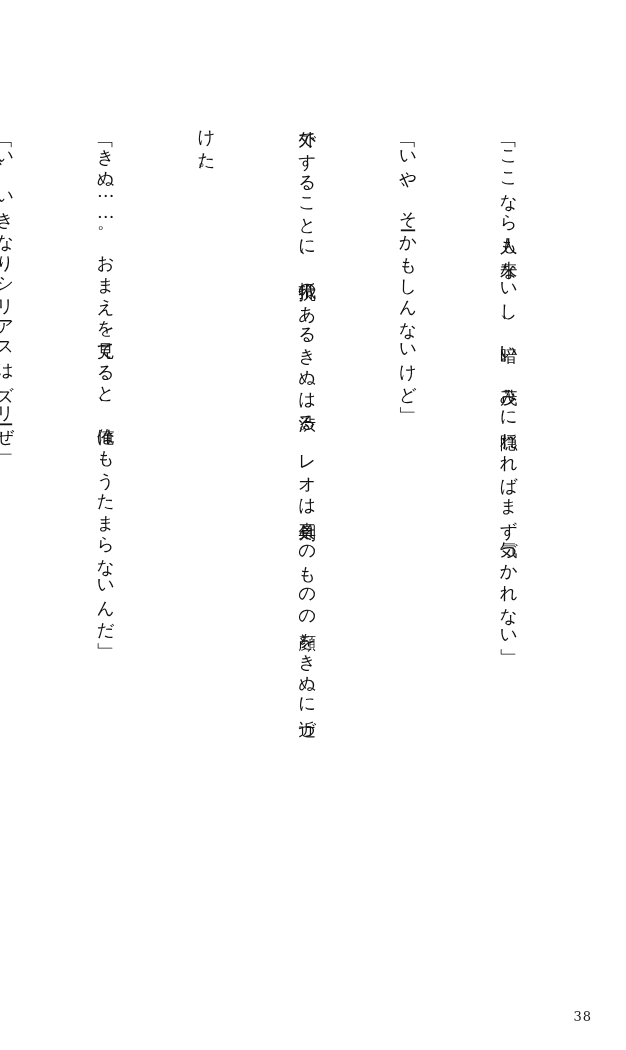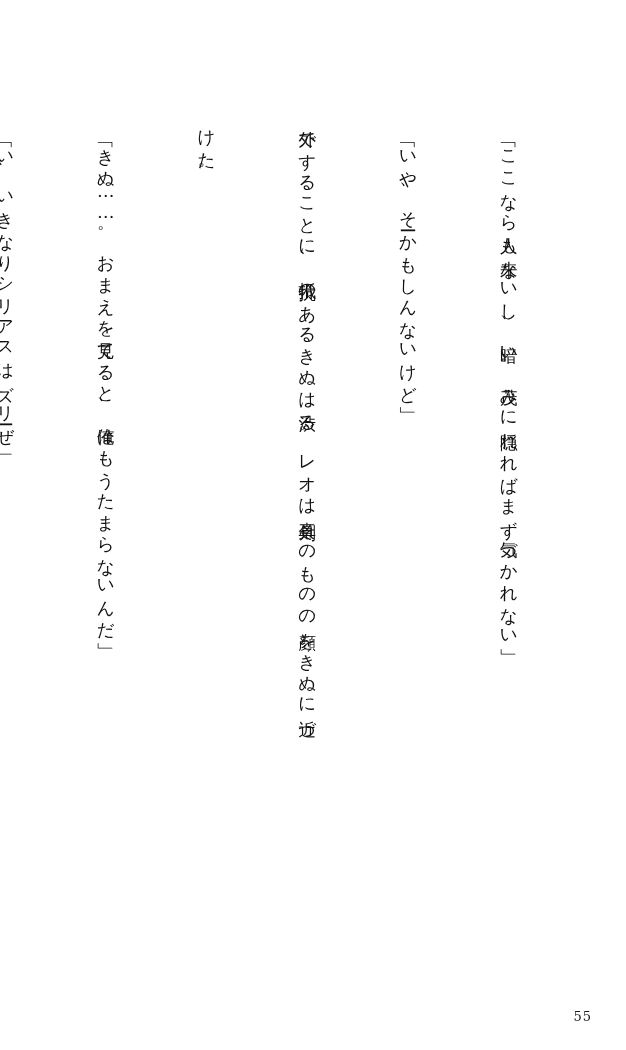--- a/index.html
+++ b/index.html
@@ -65,15 +65,15 @@
     
     
     
     
     
     
     
     
   </div>
 
-  <div id="page-number">55</div>
+  <div id="page-number">38</div>
 
 </div>
 
 </body></html>

